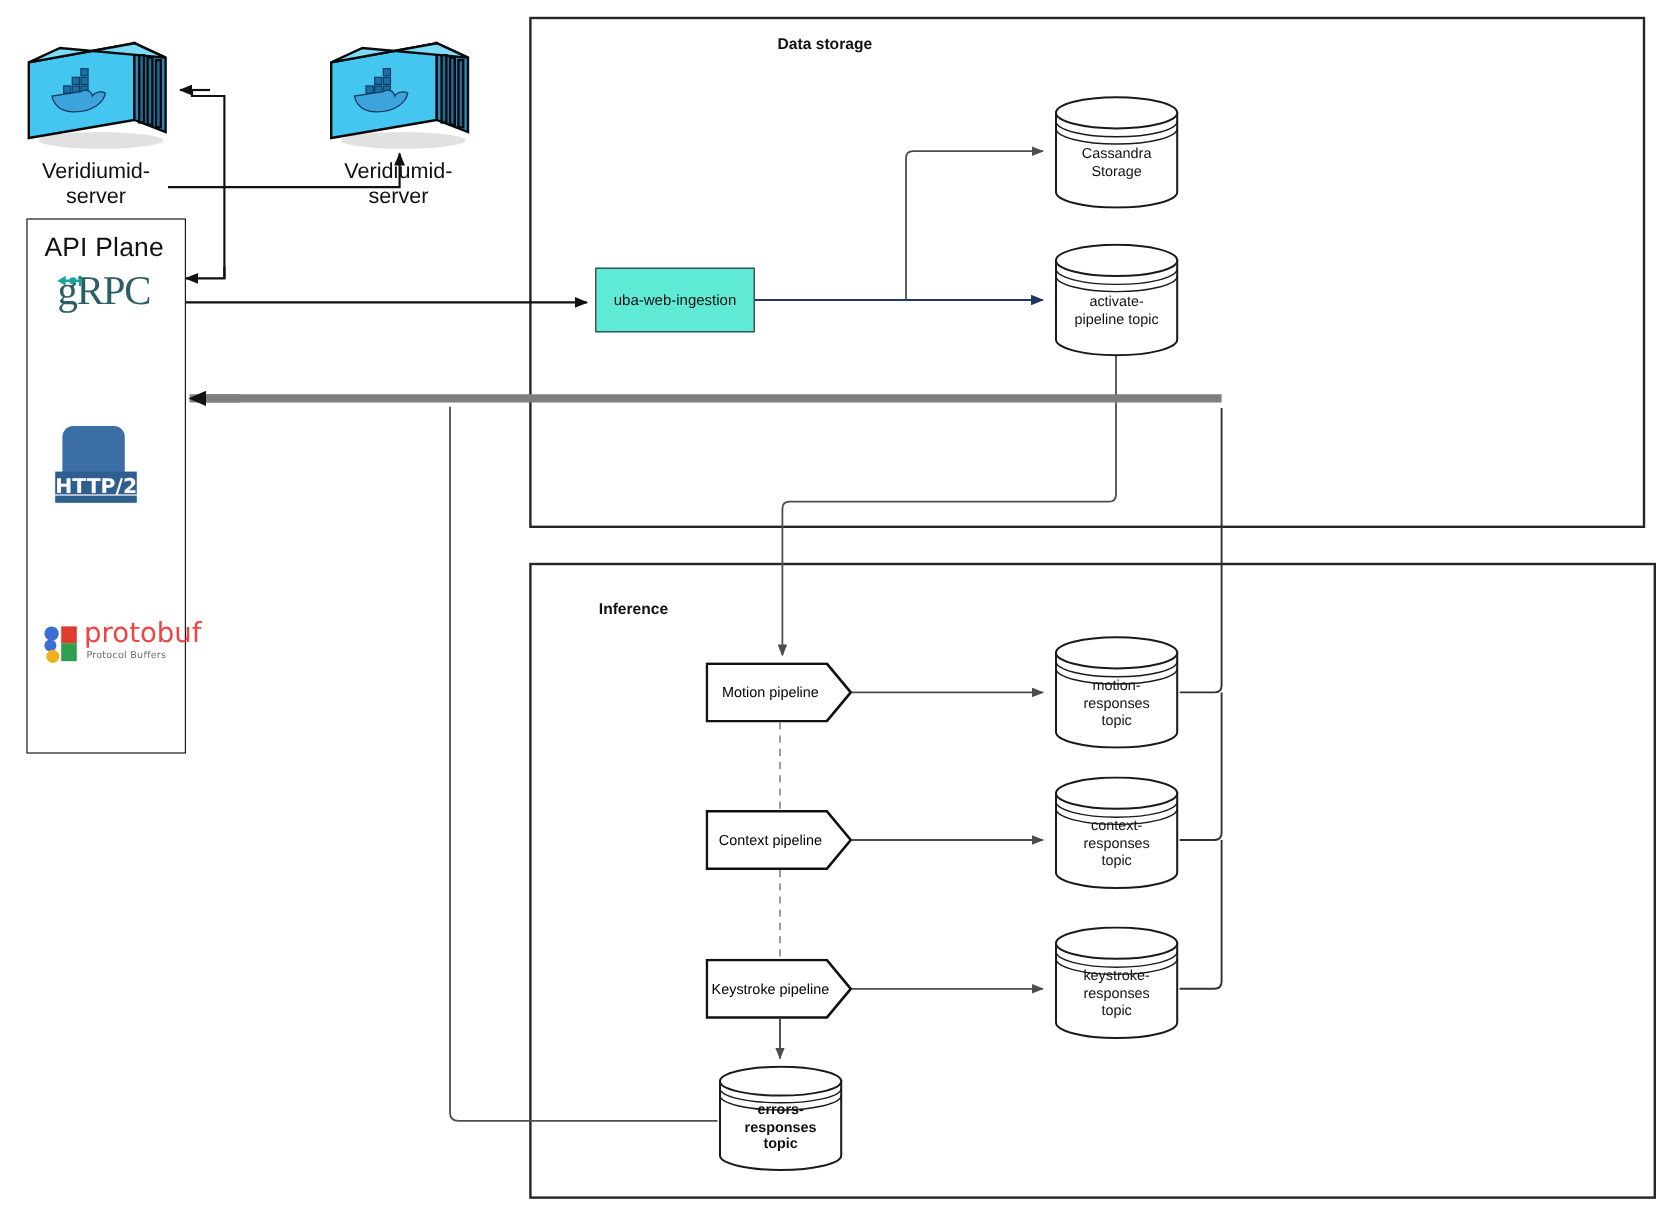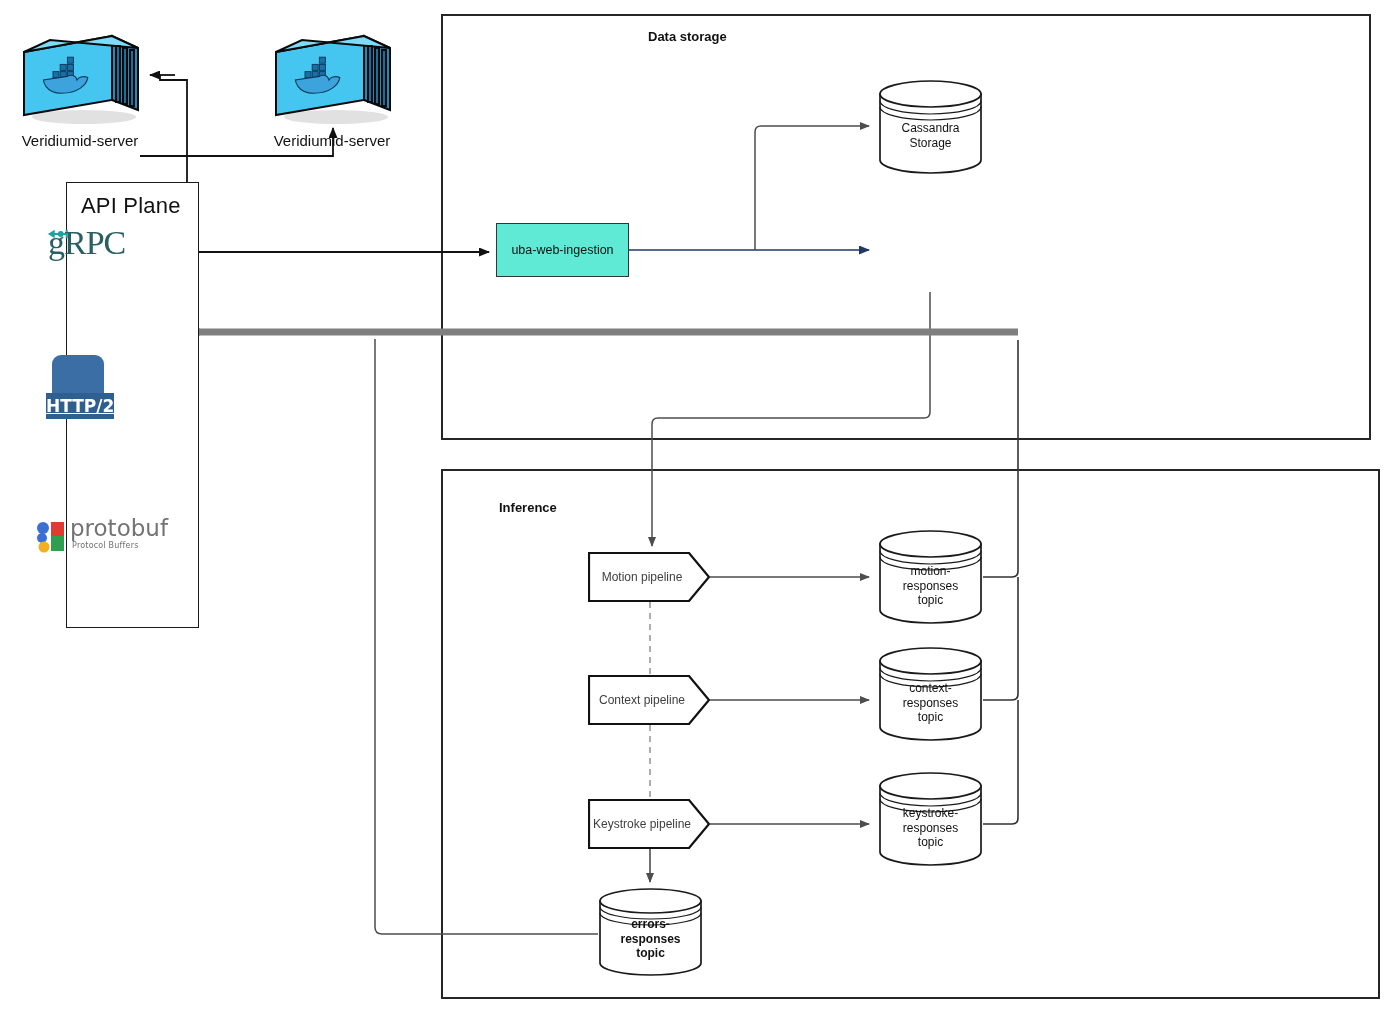--- a/index.html
+++ b/index.html
@@ -3,61 +3,61 @@
 <meta charset="utf-8">
 <style>
   html,body{margin:0;padding:0;background:#ffffff;}
   body{width:1400px;height:1020px;font-family:"Liberation Sans",sans-serif;}
   #stage{position:relative;width:1400px;height:1020px;overflow:hidden;background:#fff;}
   .svg-layer{position:absolute;left:0;top:0;width:1400px;height:1020px;}
 
   .grp{position:absolute;}
 
   
-  #api-plane{left:22px;top:182px;width:133px;height:446px;border:1.6px solid #1a1a1a;background:#fff;box-sizing:border-box;margin-left:44px;}
+  #api-plane{left:22px;top:182px;width:133px;height:446px;border:1.6px solid #1a1a1a;background:#fff;box-sizing:border-box;}
   #api-plane-title{position:absolute;left:14px;top:10px;font-size:22px;color:#111;letter-spacing:.2px;}
 
   
   #grpc-logo{position:absolute;left:36px;top:228px;width:88px;height:50px;}
   .grpc-text{position:absolute;left:12px;top:-4px;font-size:34px;color:#2a5f63;font-family:Liberation Serif, serif;letter-spacing:-1px;}
   .grpc-arrowmark{position:absolute;left:10px;top:0px;width:26px;height:12px;}
 
   
   #http2-logo{position:absolute;left:46px;top:355px;width:68px;height:78px;}
   .h2-square{position:absolute;left:6px;top:0;width:52px;height:62px;background:#3a6ea5;border-radius:9px 9px 4px 9px;}
   .h2-band{position:absolute;left:0px;top:38px;width:68px;height:26px;background:#2e5f8f;}
   .h2-label{position:absolute;left:0;top:38px;width:68px;height:26px;line-height:26px;text-align:center;color:#fff;font-size:17px;font-weight:bold;font-family:"DejaVu Sans",sans-serif;text-decoration:underline;}
 
   
   #protobuf-logo{position:absolute;left:36px;top:517px;width:112px;height:44px;}
   .pb-mark{position:absolute;left:0;top:4px;width:32px;height:32px;}
-  .pb-word{position:absolute;left:34px;top:-2px;font-size:23px;color:#737373;font-family:"DejaVu Sans",sans-serif;}
+  .pb-word{position:absolute;left:34px;top:-2px;font-size:23px;color:#ef4444;font-family:"DejaVu Sans",sans-serif;}
   .pb-sub{position:absolute;left:36px;top:24px;font-size:8px;color:#6f6f6f;letter-spacing:.2px;font-family:"DejaVu Sans",sans-serif;}
 
   
   .server{position:absolute;width:132px;}
   .server .icon{position:relative;width:132px;height:106px;}
-  .server .cap{position:absolute;left:0;width:132px;top:110px;text-align:center;font-size:15px;color:#111;}
+  .server .cap{position:absolute;left:0;width:132px;top:110px;text-align:center;font-size:18px;color:#111;}
   #server-1{left:14px;top:22px;}
   #server-2{left:266px;top:22px;}
 
   
   #data-storage-box{left:441px;top:14px;width:930px;height:426px;border:2px solid #262626;box-sizing:border-box;background:transparent;}
   #inference-box{left:441px;top:469px;width:939px;height:530px;border:2px solid #262626;box-sizing:border-box;background:transparent;}
   .grp-title{position:absolute;font-size:13px;font-weight:bold;color:#111;}
   #data-storage-title{left:648px;top:29px;}
   #inference-title{left:499px;top:500px;}
 
   
   .proc{position:absolute;border:1.6px solid #333;background:#5eead4;box-sizing:border-box;display:flex;align-items:center;justify-content:center;font-size:12.5px;color:#111;text-align:center;}
   #uba-web-ingestion{left:496px;top:223px;width:133px;height:54px;}
 
   
   .pipe{position:absolute;width:122px;height:50px;}
-  .pipe .lbl{position:absolute;left:0;top:0;width:108px;height:50px;display:flex;align-items:center;justify-content:center;font-size:12px;color:#404040;text-align:center;}
+  .pipe .lbl{position:absolute;left:0;top:0;width:108px;height:50px;display:flex;align-items:center;justify-content:center;font-size:12px;color:#000000;text-align:center;}
   #motion-pipeline{left:588px;top:552px;}
   #context-pipeline{left:588px;top:675px;}
   #keystroke-pipeline{left:588px;top:799px;}
 
   
   .cyl{position:absolute;width:105px;height:94px;}
   .cyl .lbl{position:absolute;left:0;top:26px;width:105px;height:60px;display:flex;align-items:center;justify-content:center;text-align:center;font-size:12px;color:#111;line-height:1.22;}
   #cassandra-storage{left:878px;top:80px;}
   #activate-pipeline-topic{left:878px;top:203px;}
   #motion-responses-topic{left:878px;top:530px;}
@@ -223,20 +223,31 @@
       <path d="M2,14 L2,80 A50.5,13 0 0 0 103,80 L103,14 Z" fill="#fff" stroke="#1a1a1a" stroke-width="1.7"></path>
       <ellipse cx="52.5" cy="14" rx="50.5" ry="13" fill="#fff" stroke="#1a1a1a" stroke-width="1.7"></ellipse>
       <path d="M2,21 A50.5,13 0 0 0 103,21" fill="none" stroke="#1a1a1a" stroke-width="1.2"></path>
       <path d="M2,27 A50.5,13 0 0 0 103,27" fill="none" stroke="#1a1a1a" stroke-width="1.2"></path>
     </svg>
     <div class="lbl">
       <span><span>Cassandra</span><br><span>Storage</span></span>
     </div>
   </div>
 
+  <div class="cyl" id="activate-pipeline-topic">
+    <svg width="105" height="94" viewBox="0 0 105 94">
+      <path d="M2,14 L2,80 A50.5,13 0 0 0 103,80 L103,14 Z" fill="#fff" stroke="#1a1a1a" stroke-width="1.7"></path>
+      <ellipse cx="52.5" cy="14" rx="50.5" ry="13" fill="#fff" stroke="#1a1a1a" stroke-width="1.7"></ellipse>
+      <path d="M2,21 A50.5,13 0 0 0 103,21" fill="none" stroke="#1a1a1a" stroke-width="1.2"></path>
+      <path d="M2,27 A50.5,13 0 0 0 103,27" fill="none" stroke="#1a1a1a" stroke-width="1.2"></path>
+    </svg>
+    <div class="lbl">
+      <span><span>activate-</span><br><span>pipeline topic</span></span>
+    </div>
+  </div>
 
   <div class="pipe" id="motion-pipeline">
     <svg width="122" height="50" viewBox="0 0 122 50">
       <polygon points="1,1 101,1 121,25 101,49 1,49" fill="#fff" stroke="#111" stroke-width="2.2"></polygon>
     </svg>
     <div class="lbl">Motion pipeline</div>
   </div>
 
   <div class="pipe" id="context-pipeline">
     <svg width="122" height="50" viewBox="0 0 122 50">

